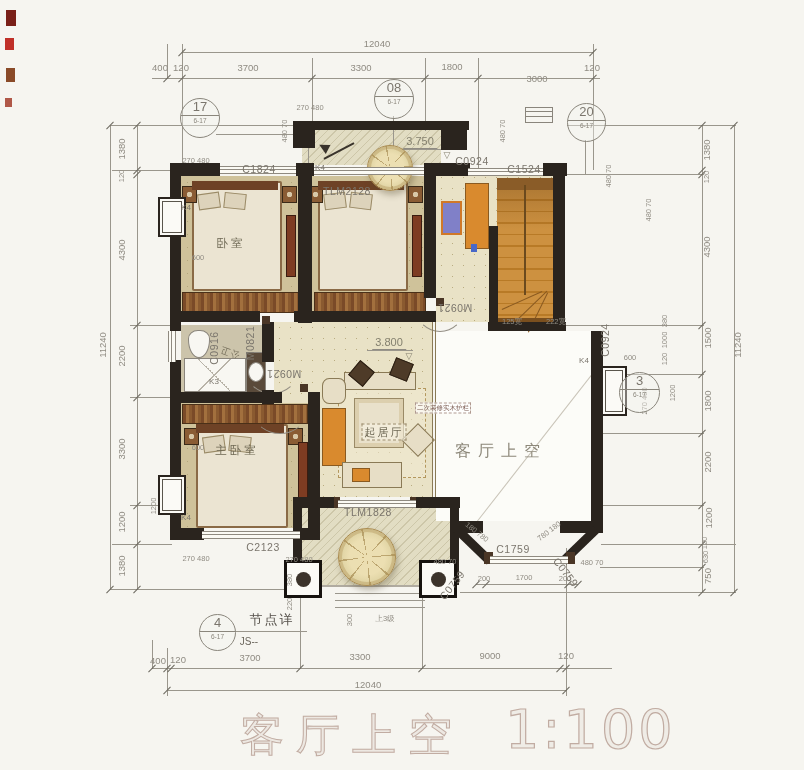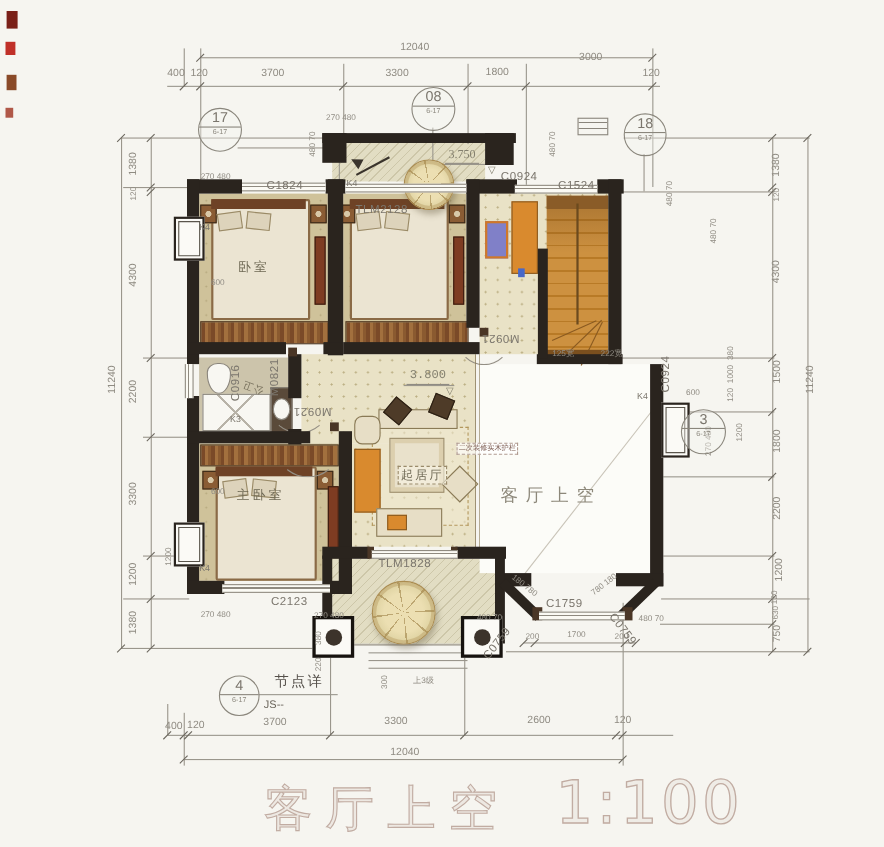--- a/index.html
+++ b/index.html
@@ -173,27 +173,27 @@
   <div class="abs" style="left:322px;top:150px;width:34px;height:2px;background:#3a342c;transform:rotate(-28deg);z-index:8;"></div>
   <div class="abs" style="left:314px;top:141px;width:0;height:0;border:5px solid transparent;border-right:10px solid #3a342c;transform:rotate(28deg);z-index:8;"></div>
 
   <div id="labels">
       <span class="lbl dim" style="left: 377px; top: 43px; transform: translate(-50%, -50%) rotate(0deg);">12040</span>
       <span class="lbl dim" style="left: 160px; top: 67px; transform: translate(-50%, -50%) rotate(0deg);">400</span>
       <span class="lbl dim" style="left: 181px; top: 67px; transform: translate(-50%, -50%) rotate(0deg);">120</span>
       <span class="lbl dim" style="left: 248px; top: 67px; transform: translate(-50%, -50%) rotate(0deg);">3700</span>
       <span class="lbl dim" style="left: 361px; top: 67px; transform: translate(-50%, -50%) rotate(0deg);">3300</span>
       <span class="lbl dim" style="left: 452px; top: 66px; transform: translate(-50%, -50%) rotate(0deg);">1800</span>
-      <span class="lbl dim" style="left: 537px; top: 52px; transform: translate(-50%, -50%) rotate(0deg);">3000</span>
+      <span class="lbl dim" style="left: 537px; top: 78px; transform: translate(-50%, -50%) rotate(0deg);">3000</span>
       <span class="lbl dim" style="left: 592px; top: 67px; transform: translate(-50%, -50%) rotate(0deg);">120</span>
       <span class="lbl dim" style="left: 158px; top: 660px; transform: translate(-50%, -50%) rotate(0deg);">400</span>
       <span class="lbl dim" style="left: 178px; top: 659px; transform: translate(-50%, -50%) rotate(0deg);">120</span>
       <span class="lbl dim" style="left: 250px; top: 657px; transform: translate(-50%, -50%) rotate(0deg);">3700</span>
       <span class="lbl dim" style="left: 360px; top: 656px; transform: translate(-50%, -50%) rotate(0deg);">3300</span>
-      <span class="lbl dim" style="left: 490px; top: 655px; transform: translate(-50%, -50%) rotate(0deg);">2600</span>
+      <span class="lbl dim" style="left: 490px; top: 655px; transform: translate(-50%, -50%) rotate(0deg);">9000</span>
       <span class="lbl dim" style="left: 566px; top: 655px; transform: translate(-50%, -50%) rotate(0deg);">120</span>
       <span class="lbl dim" style="left: 368px; top: 684px; transform: translate(-50%, -50%) rotate(0deg);">12040</span>
       <span class="lbl dim" style="left: 102px; top: 345px; transform: translate(-50%, -50%) rotate(-90deg);">11240</span>
       <span class="lbl dim" style="left: 121px; top: 149px; transform: translate(-50%, -50%) rotate(-90deg);">1380</span>
       <span class="lbl dim-sm" style="left: 121px; top: 176px; transform: translate(-50%, -50%) rotate(-90deg);">120</span>
       <span class="lbl dim" style="left: 121px; top: 250px; transform: translate(-50%, -50%) rotate(-90deg);">4300</span>
       <span class="lbl dim" style="left: 121px; top: 356px; transform: translate(-50%, -50%) rotate(-90deg);">2200</span>
       <span class="lbl dim" style="left: 121px; top: 449px; transform: translate(-50%, -50%) rotate(-90deg);">3300</span>
       <span class="lbl dim" style="left: 121px; top: 522px; transform: translate(-50%, -50%) rotate(-90deg);">1200</span>
       <span class="lbl dim" style="left: 121px; top: 566px; transform: translate(-50%, -50%) rotate(-90deg);">1380</span>
@@ -254,23 +254,23 @@
       <span class="lbl code-sm" style="left: 186px; top: 207px; transform: translate(-50%, -50%) rotate(0deg);">K4</span>
       <span class="lbl code-sm" style="left: 186px; top: 517px; transform: translate(-50%, -50%) rotate(0deg);">K4</span>
       <span class="lbl code-sm" style="left: 320px; top: 167px; transform: translate(-50%, -50%) rotate(0deg);">K4</span>
       <span class="lbl code-sm" style="left: 584px; top: 360px; transform: translate(-50%, -50%) rotate(0deg);">K4</span>
       <span class="lbl code-sm" style="left: 214px; top: 381px; transform: translate(-50%, -50%) rotate(0deg);">K3</span>
       <span class="lbl room" style="left: 231px; top: 243px; transform: translate(-50%, -50%) rotate(0deg);">卧室</span>
       <span class="lbl room" style="left: 237px; top: 450px; transform: translate(-50%, -50%) rotate(0deg);">主卧室</span>
       <span class="lbl room-box" style="left: 384px; top: 432px; transform: translate(-50%, -50%) rotate(0deg);">起居厅</span>
       <span class="lbl room-lg" style="left: 501px; top: 451px; transform: translate(-50%, -50%) rotate(0deg); text-align: center;">客厅上空</span>
       <span class="lbl room-sm" style="left: 230px; top: 352px; transform: translate(-50%, -50%) rotate(200deg);">公卫</span>
-      <span class="lbl level" style="left: 420px; top: 142px; transform: translate(-50%, -50%) rotate(0deg); font-family: Liberation Serif, serif;">3.750</span>
+      <span class="lbl level" style="left: 420px; top: 142px; transform: translate(-50%, -50%) rotate(0deg);">3.750</span>
       <span class="lbl level-tri" style="left: 447px; top: 155px; transform: translate(-50%, -50%) rotate(0deg);">▽</span>
-      <span class="lbl level" style="left: 389px; top: 343px; transform: translate(-50%, -50%) rotate(0deg); font-family: Liberation Mono, monospace;">3.800</span>
+      <span class="lbl level" style="left: 389px; top: 343px; transform: translate(-50%, -50%) rotate(0deg);">3.800</span>
       <span class="lbl level-tri" style="left: 409px; top: 356px; transform: translate(-50%, -50%) rotate(0deg);">▽</span>
       <span class="lbl note-lg" style="left: 272px; top: 620px; transform: translate(-50%, -50%) rotate(0deg);">节点详</span>
       <span class="lbl note" style="left: 249px; top: 641px; transform: translate(-50%, -50%) rotate(0deg);">JS--</span>
       <span class="lbl dim-sm" style="left: 385px; top: 619px; transform: translate(-50%, -50%) rotate(0deg);">上3级</span>
       <span class="lbl note-sm" style="left: 443px; top: 408px; transform: translate(-50%, -50%) rotate(0deg);">二次装修实木护栏</span>
     </div>
   <div id="gfx">
       <div class="wall" style="left: 293px; top: 121px; width: 176px; height: 9px;"></div>
       <div class="wall" style="left: 293px; top: 121px; width: 22px; height: 27px;"></div>
       <div class="wall" style="left: 441px; top: 121px; width: 26px; height: 29px;"></div>
@@ -418,21 +418,21 @@
   <div id="bubbles">
       <div class="bubble" style="left: 180px; top: 98px; width: 38px; height: 38px;">
         <div class="bn">17</div>
         <div class="bs">6-17</div>
       </div>
       <div class="bubble" style="left: 374px; top: 79px; width: 38px; height: 38px;">
         <div class="bn">08</div>
         <div class="bs">6-17</div>
       </div>
       <div class="bubble" style="left: 567px; top: 103px; width: 37px; height: 37px;">
-        <div class="bn">18</div>
+        <div class="bn">20</div>
         <div class="bs">6-17</div>
       </div>
       <div class="bubble" style="left: 619px; top: 372px; width: 39px; height: 39px;">
         <div class="bn">3</div>
         <div class="bs">6-17</div>
       </div>
       <div class="bubble" style="left: 199px; top: 614px; width: 35px; height: 35px;">
         <div class="bn">4</div>
         <div class="bs">6-17</div>
       </div>

